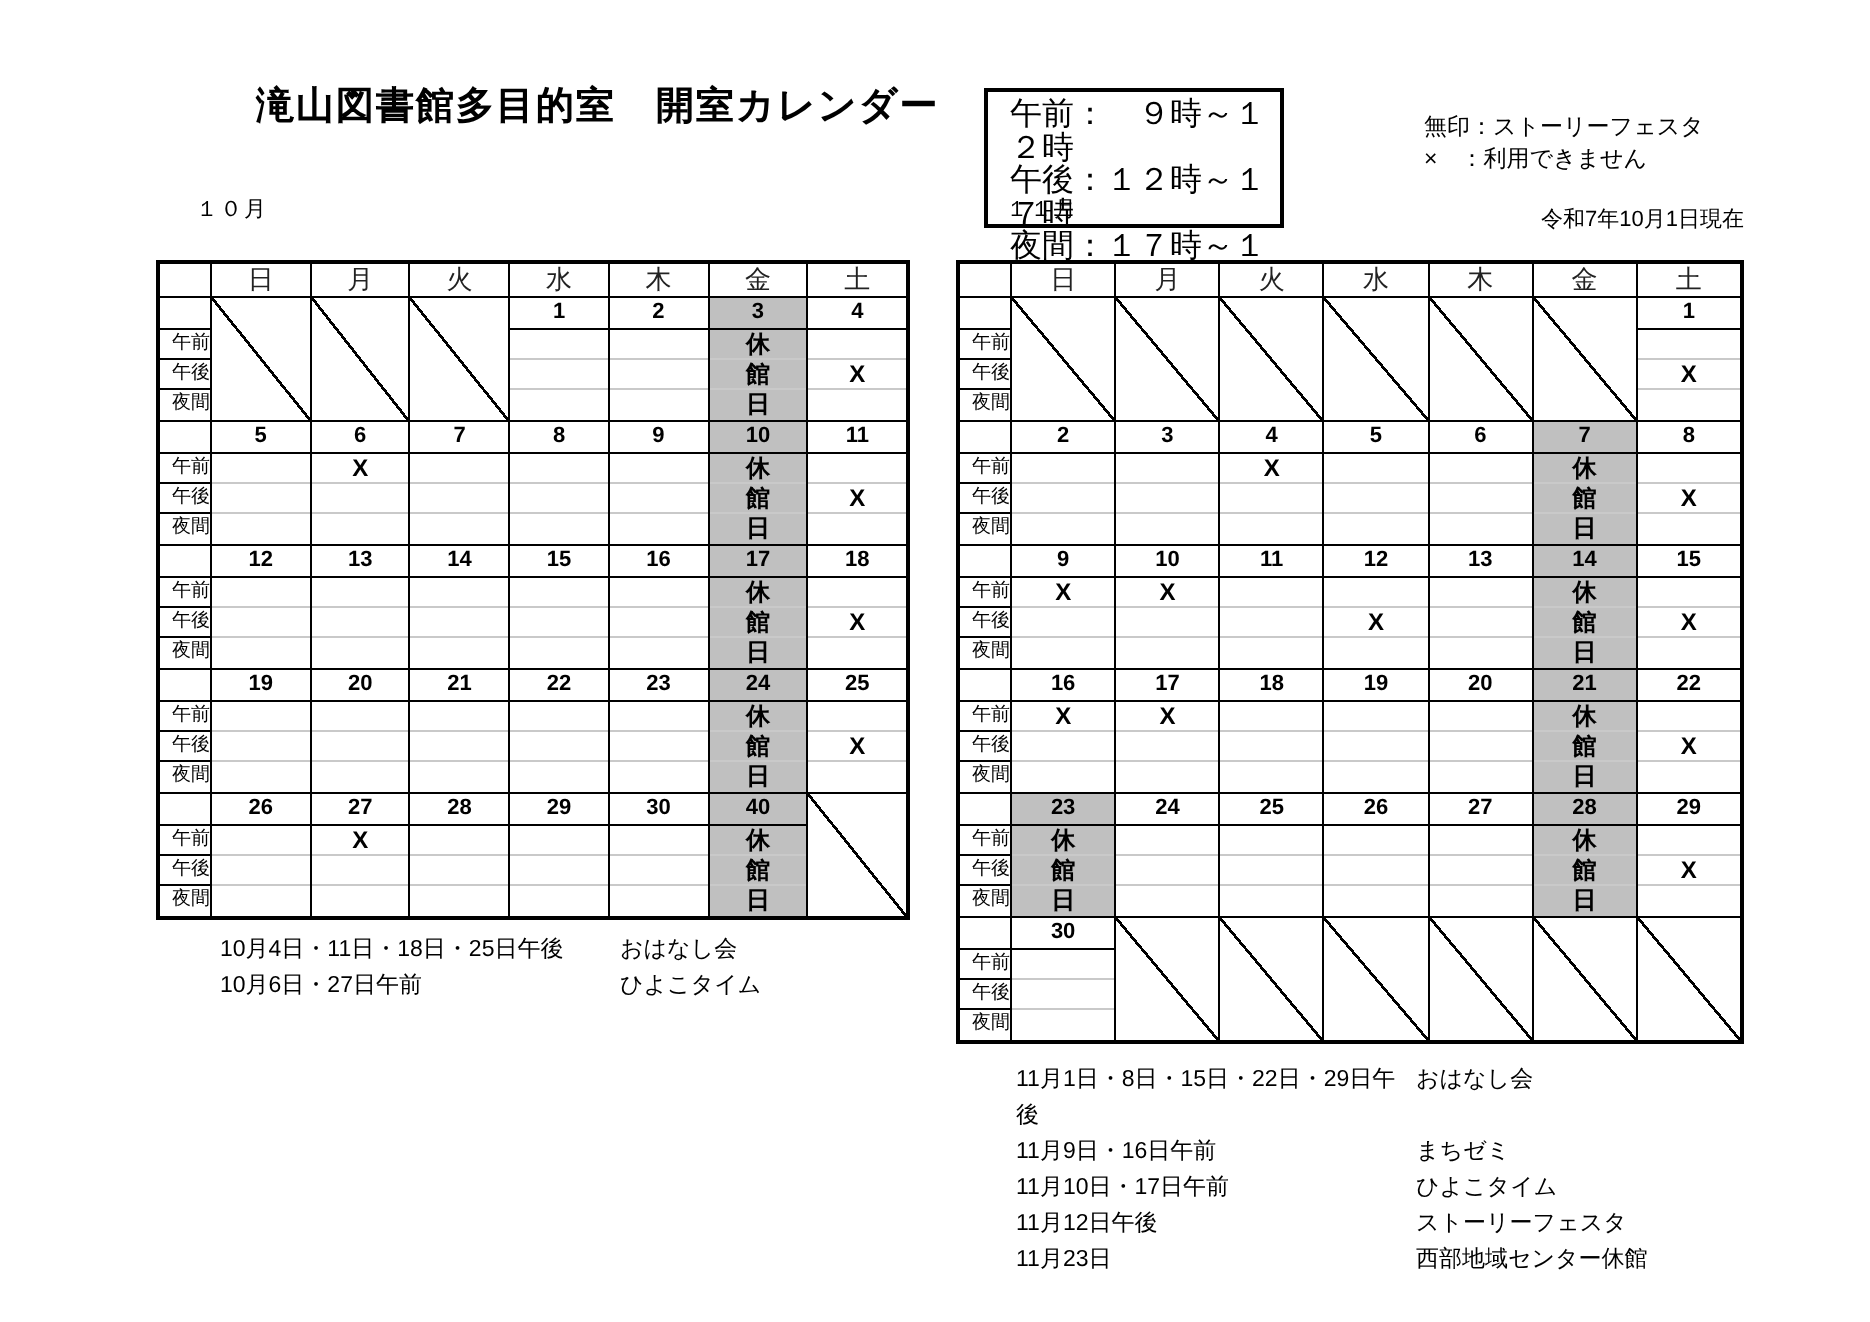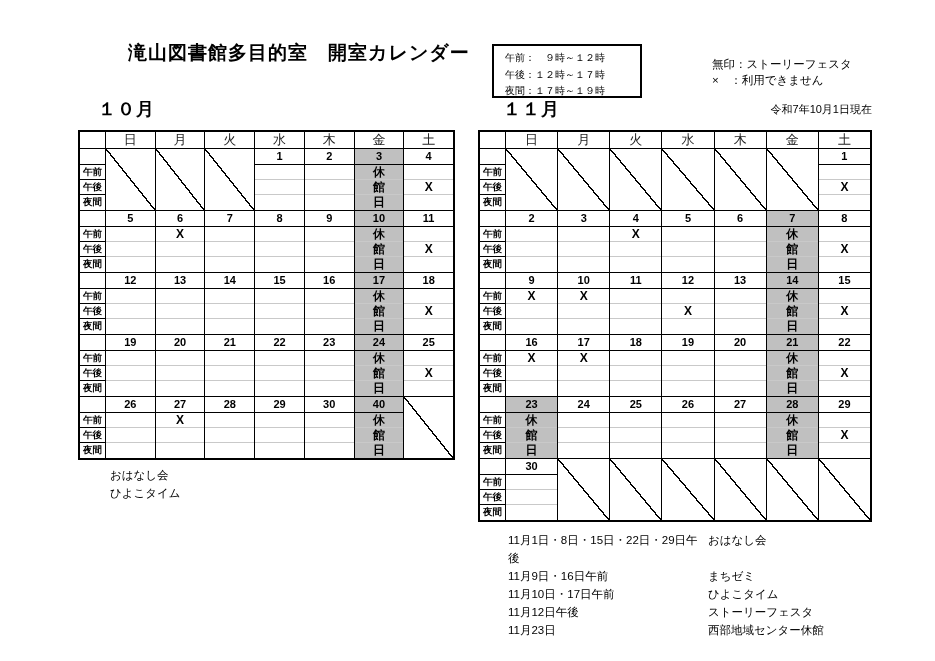--- a/index.html
+++ b/index.html
@@ -6,27 +6,27 @@
   body{
     width:935px;height:661px;position:relative;background:#ffffff;
     font-family:"Liberation Sans","DejaVu Sans",sans-serif;color:#000;
     overflow:hidden;
   }
   .abs{position:absolute;}
   .page-title{
     left:128px;top:40px;font-size:19px;font-weight:bold;letter-spacing:1px;
   }
   .legend-box{
-    left:492px;top:44px;width:150px;height:54px;border:2px solid #000;
-    box-sizing:border-box;padding:4px 0 0 11px;font-size:10px;line-height:16.5px;
+    left:492px;top:44px;width:150px;height:70px;border:2px solid #000;
+    box-sizing:border-box;padding:4px 0 0 11px;font-size:16px;line-height:16.5px;
   }
   .usage-note{
     left:712px;top:56px;font-size:11.5px;line-height:16px;
   }
-  .month-label{font-size:18px;font-weight:bold;letter-spacing:1px;}
+  .month-label{font-size:11px;font-weight:normal;letter-spacing:1px;}
   .month-label.oct{left:98px;top:97px;}
   .month-label.nov{left:503px;top:97px;}
   .as-of{right:63px;top:102px;font-size:11px;}
 
   .cal-table{
     border:2px solid var(--grid-border,#000);background:#fff;box-sizing:border-box;
   }
   .cal-table.oct{left:78px;top:130px;width:377px;}
   .cal-table.nov{left:478px;top:130px;width:394px;}
   .cal-row{display:flex;}
@@ -38,21 +38,21 @@
   }
   .cal-row > *:last-child{border-right:none;}
   .week-row{border-top:1.5px solid var(--grid-border,#000);}
   .label-block{
     width:26px;display:flex;flex-direction:column;
     border-right:1px solid var(--grid-border,#000);box-sizing:border-box;
   }
   .label-spacer{height:16px;border-bottom:1px solid var(--grid-border,#000);box-sizing:border-box;}
   .time-label{
     height:15px;border-bottom:1px solid var(--grid-border,#000);box-sizing:border-box;
-    font-size:9.5px;font-weight:bold;text-align:center;line-height:14px;
+    font-size:9.5px;font-weight:normal;text-align:right;line-height:14px;
   }
   .label-block .time-label:last-child{border-bottom:none;}
   .day-cell{
     flex:1;display:flex;flex-direction:column;
     border-right:1px solid var(--grid-border,#000);box-sizing:border-box;
   }
   .day-cell.closed{background:var(--closed-bg,#c0c0c0);}
   .date-row{
     height:16px;border-bottom:1px solid var(--grid-border,#000);box-sizing:border-box;
     text-align:center;font-size:11px;font-weight:bold;line-height:15px;
@@ -584,23 +584,25 @@
       <div class="slash-cell"></div>
       <div class="slash-cell"></div>
       <div class="slash-cell"></div>
       <div class="slash-cell"></div>
       <div class="slash-cell"></div>
     </div>
   </div>
 
 <div class="abs notes oct">
     <div class="note-row">
+      <div class="note-dates">10月4日・11日・18日・25日午後</div>
       <div class="note-event">おはなし会</div>
     </div>
     <div class="note-row">
+      <div class="note-dates">10月6日・27日午前</div>
       <div class="note-event">ひよこタイム</div>
     </div>
   </div>
 <div class="abs notes nov">
     <div class="note-row">
       <div class="note-dates">11月1日・8日・15日・22日・29日午後</div>
       <div class="note-event">おはなし会</div>
     </div>
     <div class="note-row">
       <div class="note-dates">11月9日・16日午前</div>

